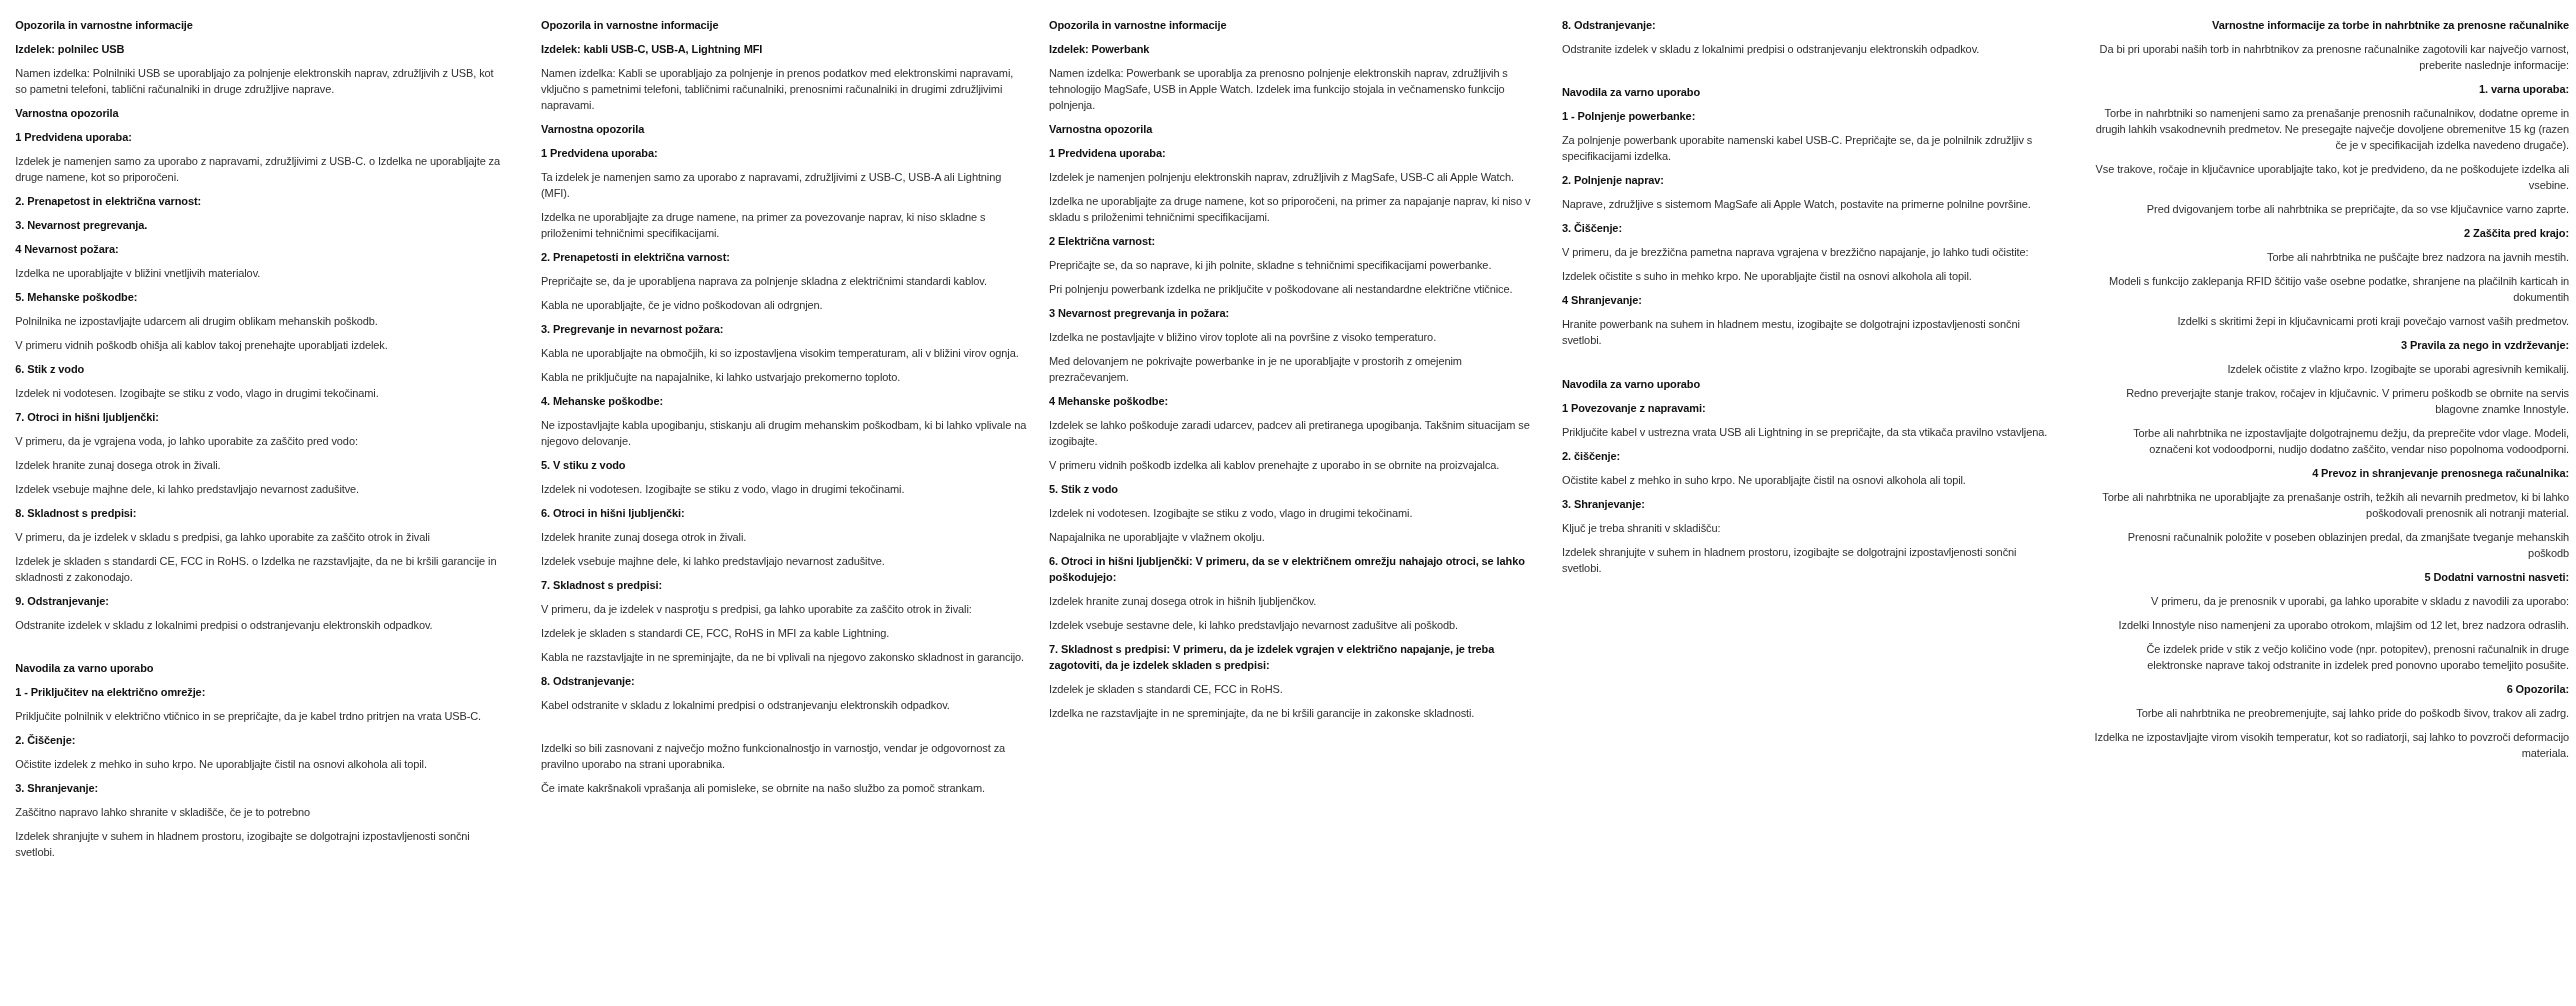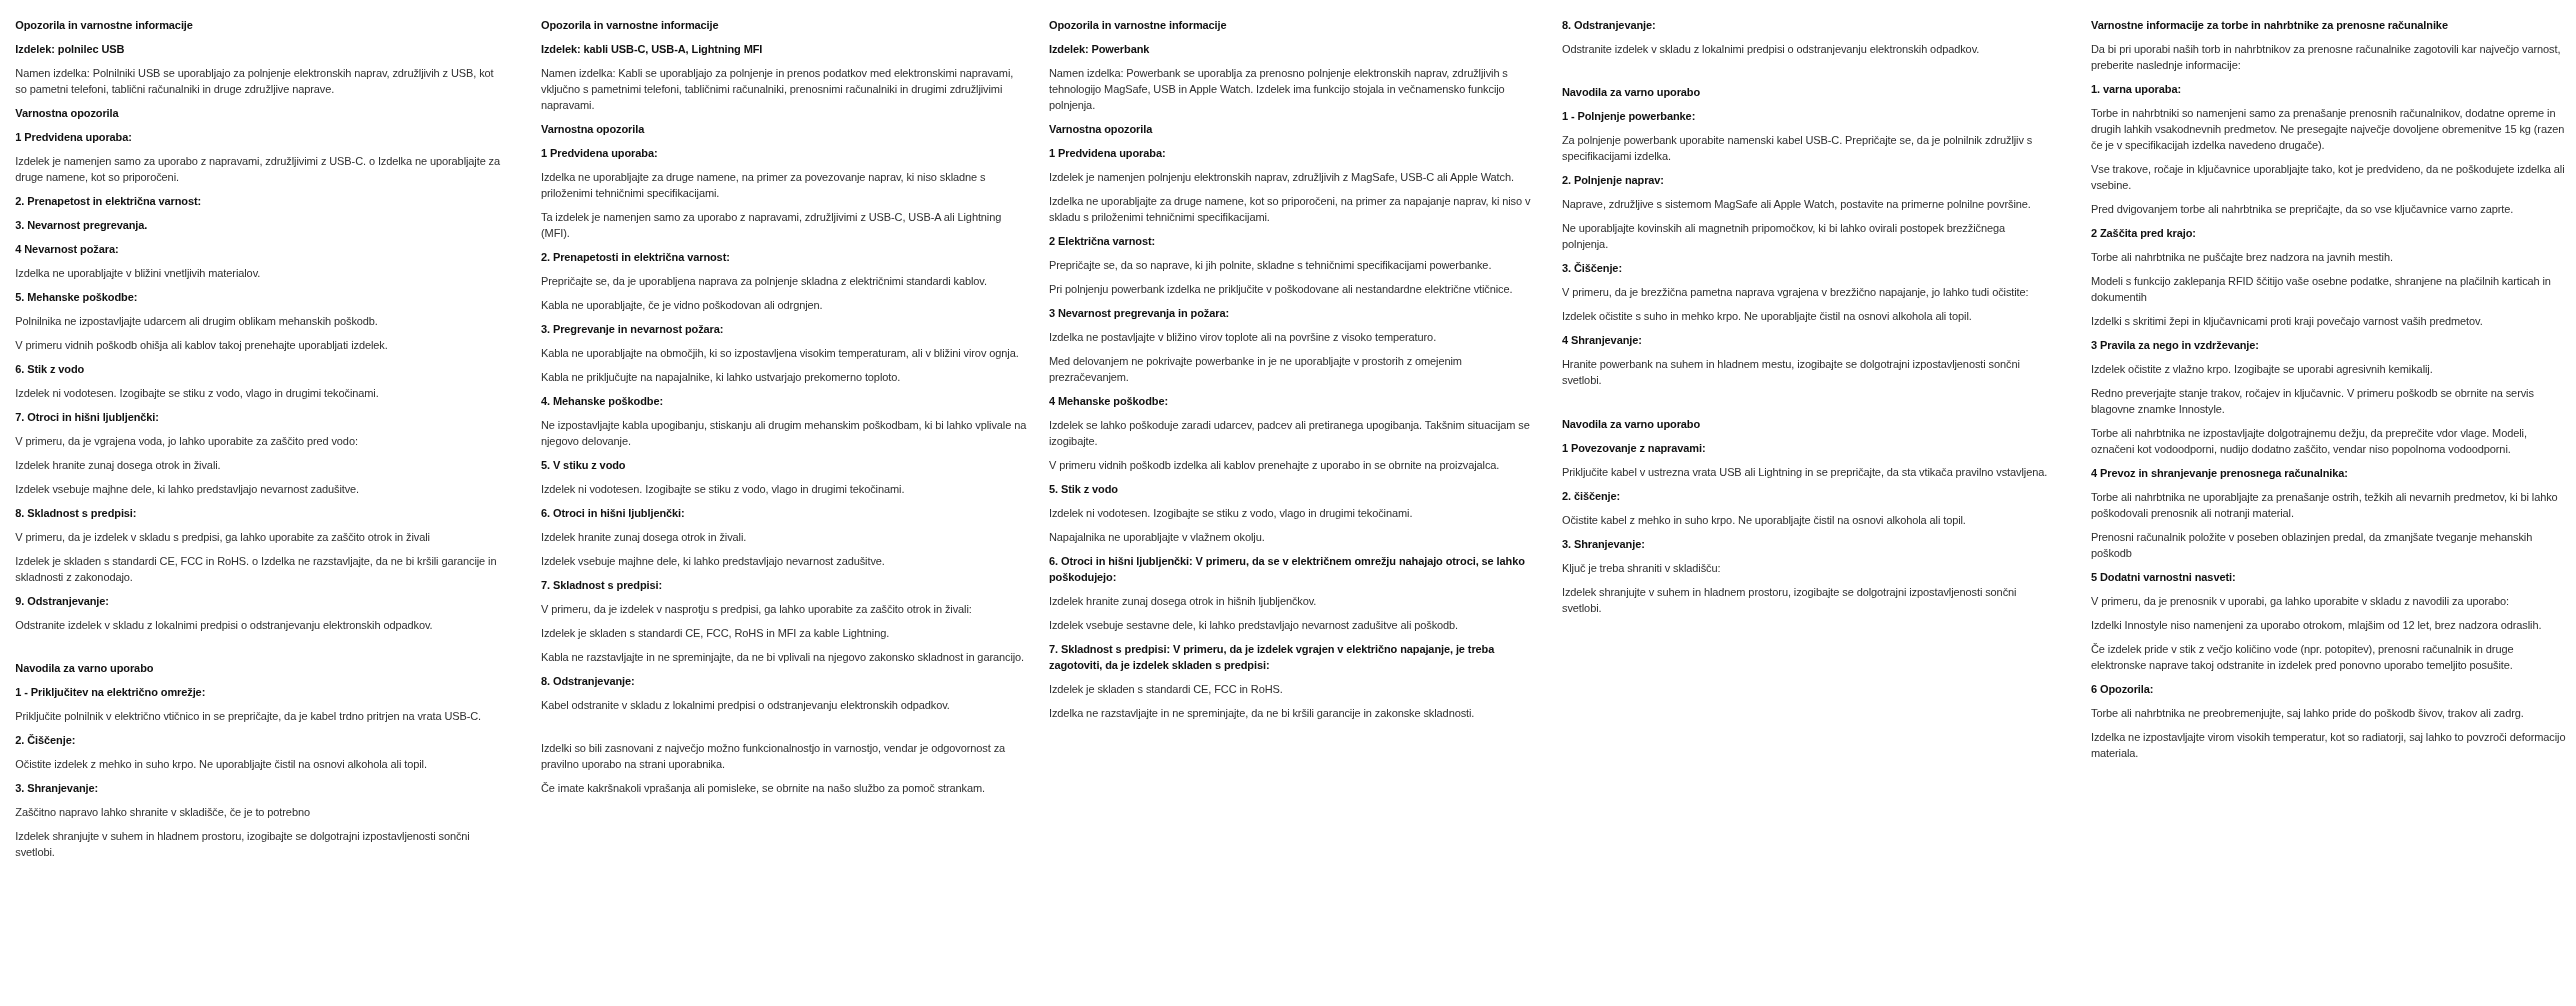--- a/index.html
+++ b/index.html
@@ -24,21 +24,21 @@
     width: 489px;
     font-size: 11px;
     line-height: 16px;
     letter-spacing: -0.1px;
     color: #2f2f2f;
   }
   .col:nth-of-type(1) { left: 15.3px;  }
   .col:nth-of-type(2) { left: 541px; }
   .col:nth-of-type(3) { left: 1049px;}
   .col:nth-of-type(4) { left: 1562px;}
-  .col:nth-of-type(5) { left: 2091px; width: 478px; }
+  .col:nth-of-type(5) { left: 2091px; width: 478px; text-align: right; }
   .heading {
     font-weight: 700;
     color: #111111;
     margin: 0 0 8px 0;
   }
   .para {
     font-weight: 400;
     margin: 0 0 8px 0;
   }
   .gap { height: 19.3px; }
@@ -81,22 +81,22 @@
       <div class="heading" data-name="section-heading">3. Shranjevanje:</div>
       <div class="para" data-name="paragraph">Zaščitno napravo lahko shranite v skladišče, če je to potrebno</div>
       <div class="para" data-name="paragraph">Izdelek shranjujte v suhem in hladnem prostoru, izogibajte se dolgotrajni izpostavljenosti sončni svetlobi.</div>
     </section>
     <section class="col" data-name="column-kabli">
       <div class="heading" data-name="section-heading">Opozorila in varnostne informacije</div>
       <div class="heading" data-name="section-heading">Izdelek: kabli USB-C, USB-A, Lightning MFI</div>
       <div class="para" data-name="paragraph">Namen izdelka: Kabli se uporabljajo za polnjenje in prenos podatkov med elektronskimi napravami, vključno s pametnimi telefoni, tabličnimi računalniki, prenosnimi računalniki in drugimi združljivimi napravami.</div>
       <div class="heading" data-name="section-heading">Varnostna opozorila</div>
       <div class="heading" data-name="section-heading">1 Predvidena uporaba:</div>
+      <div class="para" data-name="paragraph">Ta izdelek je namenjen samo za uporabo z napravami, združljivimi z USB-C, USB-A ali Lightning (MFI).</div>
       <div class="para" data-name="paragraph">Izdelka ne uporabljajte za druge namene, na primer za povezovanje naprav, ki niso skladne s priloženimi tehničnimi specifikacijami.</div>
-      <div class="para" data-name="paragraph">Ta izdelek je namenjen samo za uporabo z napravami, združljivimi z USB-C, USB-A ali Lightning (MFI).</div>
       <div class="heading" data-name="section-heading">2. Prenapetosti in električna varnost:</div>
       <div class="para" data-name="paragraph">Prepričajte se, da je uporabljena naprava za polnjenje skladna z električnimi standardi kablov.</div>
       <div class="para" data-name="paragraph">Kabla ne uporabljajte, če je vidno poškodovan ali odrgnjen.</div>
       <div class="heading" data-name="section-heading">3. Pregrevanje in nevarnost požara:</div>
       <div class="para" data-name="paragraph">Kabla ne uporabljajte na območjih, ki so izpostavljena visokim temperaturam, ali v bližini virov ognja.</div>
       <div class="para" data-name="paragraph">Kabla ne priključujte na napajalnike, ki lahko ustvarjajo prekomerno toploto.</div>
       <div class="heading" data-name="section-heading">4. Mehanske poškodbe:</div>
       <div class="para" data-name="paragraph">Ne izpostavljajte kabla upogibanju, stiskanju ali drugim mehanskim poškodbam, ki bi lahko vplivale na njegovo delovanje.</div>
       <div class="heading" data-name="section-heading">5. V stiku z vodo</div>
       <div class="para" data-name="paragraph">Izdelek ni vodotesen. Izogibajte se stiku z vodo, vlago in drugimi tekočinami.</div>
@@ -142,21 +142,20 @@
     </section>
     <section class="col" data-name="column-powerbank-navodila">
       <div class="heading" data-name="section-heading">8. Odstranjevanje:</div>
       <div class="para" data-name="paragraph">Odstranite izdelek v skladu z lokalnimi predpisi o odstranjevanju elektronskih odpadkov.</div>
       <div class="gap" data-name="section-gap"></div>
       <div class="heading" data-name="section-heading">Navodila za varno uporabo</div>
       <div class="heading" data-name="section-heading">1 - Polnjenje powerbanke:</div>
       <div class="para" data-name="paragraph">Za polnjenje powerbank uporabite namenski kabel USB-C. Prepričajte se, da je polnilnik združljiv s specifikacijami izdelka.</div>
       <div class="heading" data-name="section-heading">2. Polnjenje naprav:</div>
       <div class="para" data-name="paragraph">Naprave, združljive s sistemom MagSafe ali Apple Watch, postavite na primerne polnilne površine.</div>
-      <div class="para" data-name="paragraph">Ne uporabljajte kovinskih ali magnetnih pripomočkov, ki bi lahko ovirali postopek brezžičnega polnjenja.</div>
       <div class="heading" data-name="section-heading">3. Čiščenje:</div>
       <div class="para" data-name="paragraph">V primeru, da je brezžična pametna naprava vgrajena v brezžično napajanje, jo lahko tudi očistite:</div>
       <div class="para" data-name="paragraph">Izdelek očistite s suho in mehko krpo. Ne uporabljajte čistil na osnovi alkohola ali topil.</div>
       <div class="heading" data-name="section-heading">4 Shranjevanje:</div>
       <div class="para" data-name="paragraph">Hranite powerbank na suhem in hladnem mestu, izogibajte se dolgotrajni izpostavljenosti sončni svetlobi.</div>
       <div class="gap" data-name="section-gap"></div>
       <div class="heading" data-name="section-heading">Navodila za varno uporabo</div>
       <div class="heading" data-name="section-heading">1 Povezovanje z napravami:</div>
       <div class="para" data-name="paragraph">Priključite kabel v ustrezna vrata USB ali Lightning in se prepričajte, da sta vtikača pravilno vstavljena.</div>
       <div class="heading" data-name="section-heading">2. čiščenje:</div>

